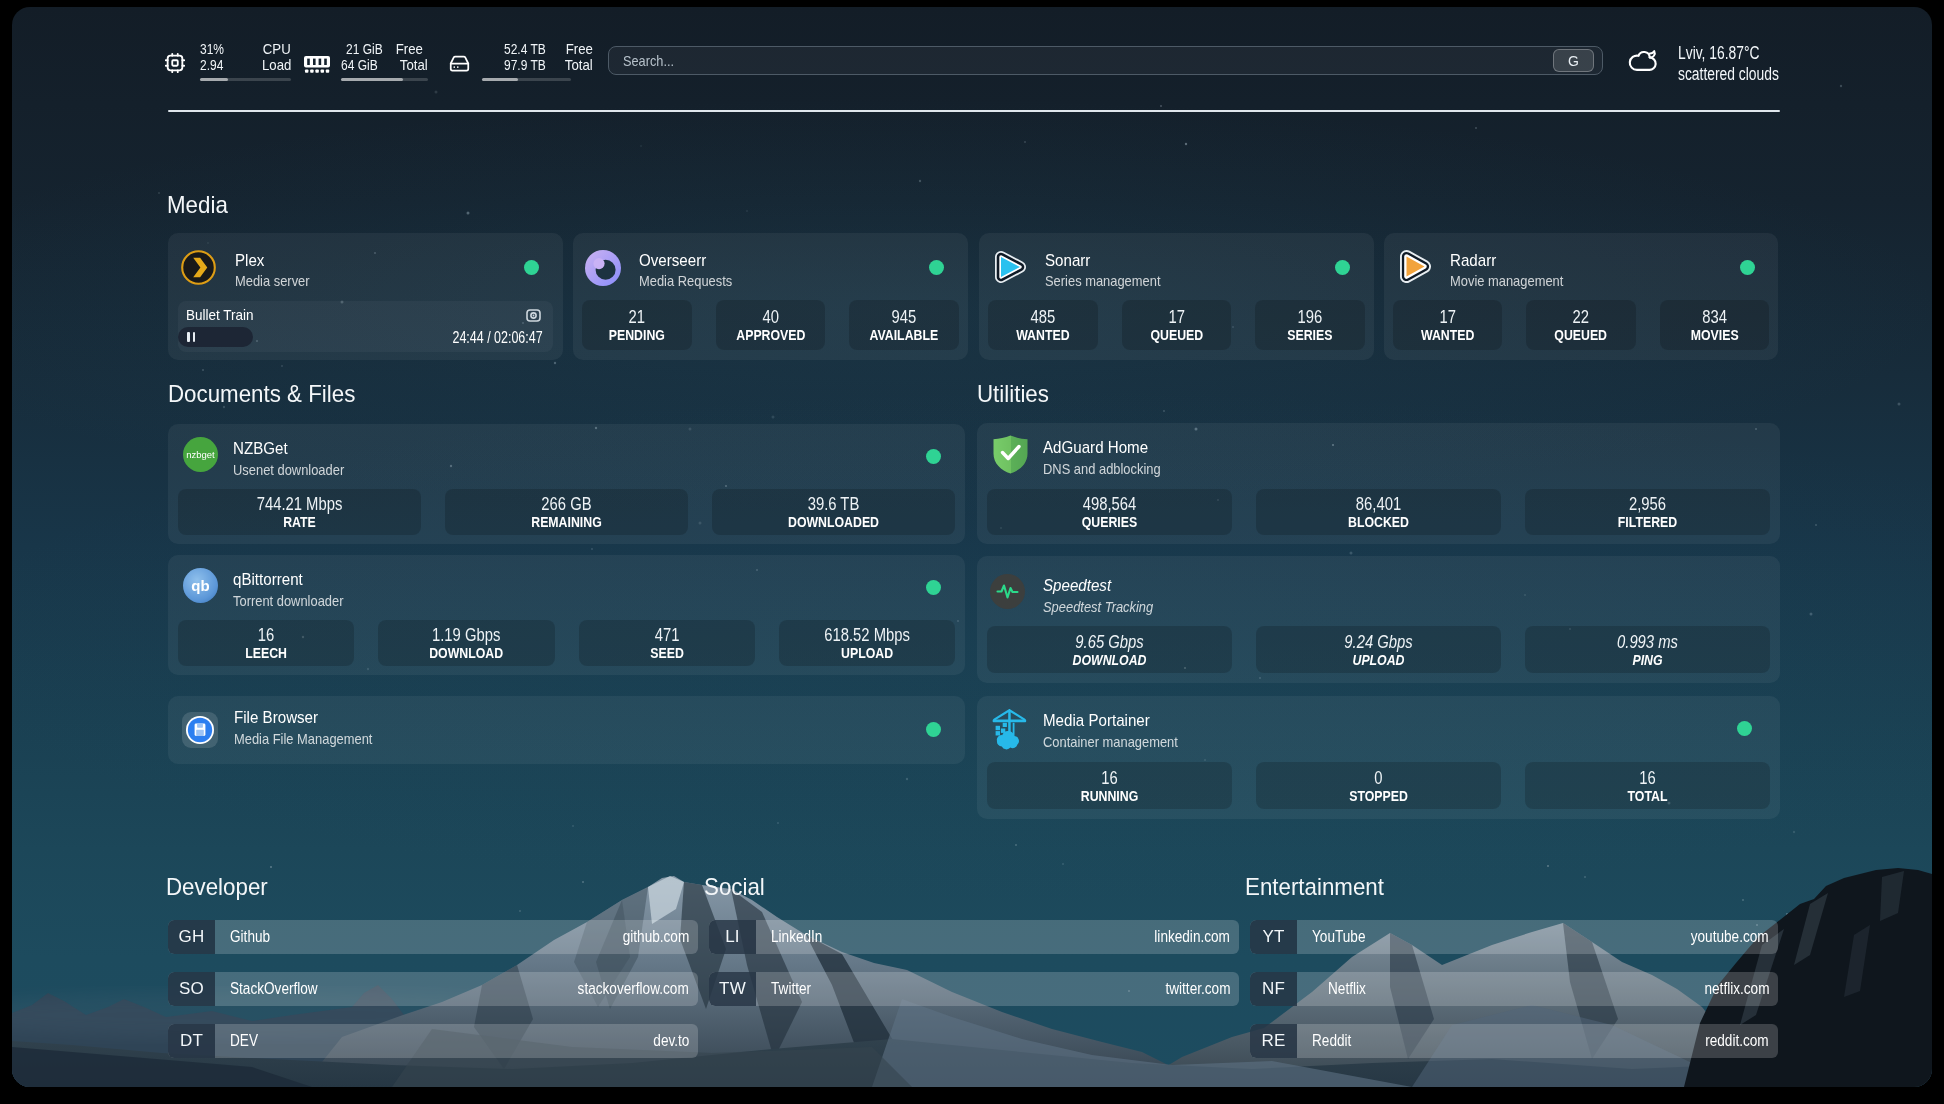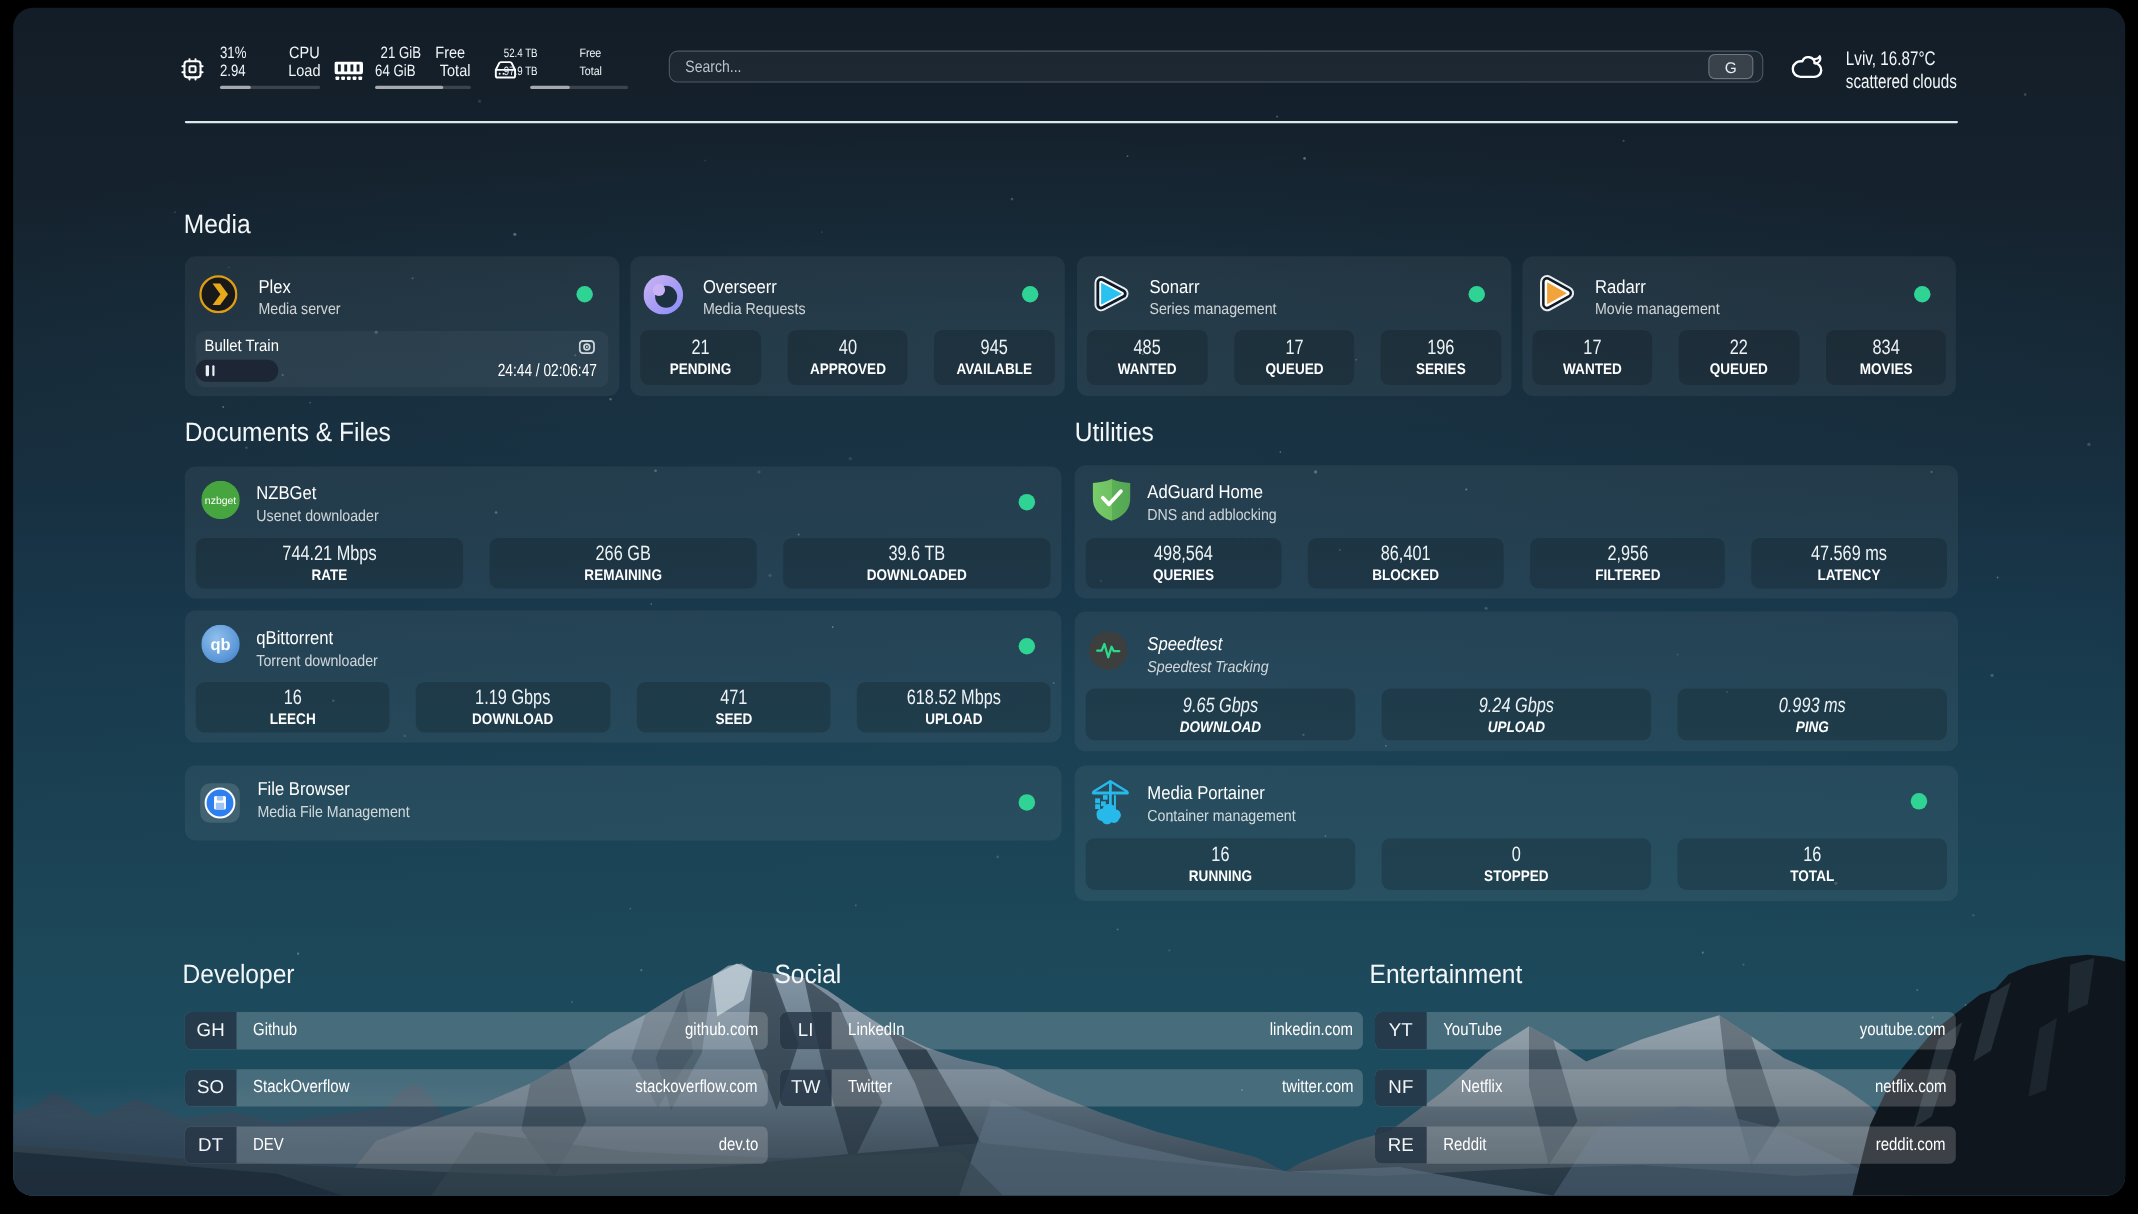--- a/index.html
+++ b/index.html
@@ -230,21 +230,21 @@
   <div class="bar" style="left:329px;top:71px;width:87px;">
       <i style="width:71%"></i>
     </div>
 
   <svg class="abs" style="left:437px;top:46px" width="21" height="21" viewBox="0 0 24 24" fill="none" stroke="#fff" stroke-width="2" stroke-linecap="round" stroke-linejoin="round">
       <line x1="22" y1="12" x2="2" y2="12"></line>
       <path d="M5.45 5.11 2 12v6a2 2 0 0 0 2 2h16a2 2 0 0 0 2-2v-6l-3.45-6.89A2 2 0 0 0 16.76 4H7.24a2 2 0 0 0-1.79 1.11z"></path>
       <line x1="6" x2="6.01" y1="16" y2="16"></line>
       <line x1="10" x2="10.01" y1="16" y2="16"></line>
     </svg>
-  <div class="abs txt2" style="left:446px;top:34px;width:89px;font-size:11px;line-height:16px;color:#f1f5f8;">
+  <div class="abs txt2" style="left:492px;top:34px;width:89px;font-size:15px;line-height:16px;color:#f1f5f8;">
     <div style="display:flex;justify-content:space-between">
         <span>52.4 TB</span>
         <span>Free</span>
       </div>
     <div style="display:flex;justify-content:space-between">
         <span>97.9 TB</span>
         <span>Total</span>
       </div>
   </div>
   <div class="bar" style="left:470px;top:71px;width:89px;">
@@ -472,24 +472,20 @@
           <div class="l">QUERIES</div>
         </div>
       <div class="stat">
           <div class="v">86,401</div>
           <div class="l">BLOCKED</div>
         </div>
       <div class="stat">
           <div class="v">2,956</div>
           <div class="l">FILTERED</div>
         </div>
-      <div class="stat">
-          <div class="v">47.569 ms</div>
-          <div class="l">LATENCY</div>
-        </div>
     </div>
   </div>
 
   <div class="card" style="left:965px;top:549px;width:803px;height:127px;font-style:italic;">
     <svg class="icon" style="left:13px;top:18px" width="35" height="35" viewBox="0 0 35 35">
       <circle cx="17.5" cy="17.5" r="17.5" fill="#3c3f3e"></circle>
       <path d="M7.5 17.5 H11.5 L14 11.5 L17.5 23.5 L20.5 14 L22.5 18 H27.5" fill="none" stroke="#2bd98a" stroke-width="2.1" stroke-linecap="round" stroke-linejoin="round"></path>
     </svg>
     <div class="abs title" style="left:66px;top:19px;">Speedtest</div>
     <div class="abs sub" style="left:66px;top:42px;">Speedtest Tracking</div>

